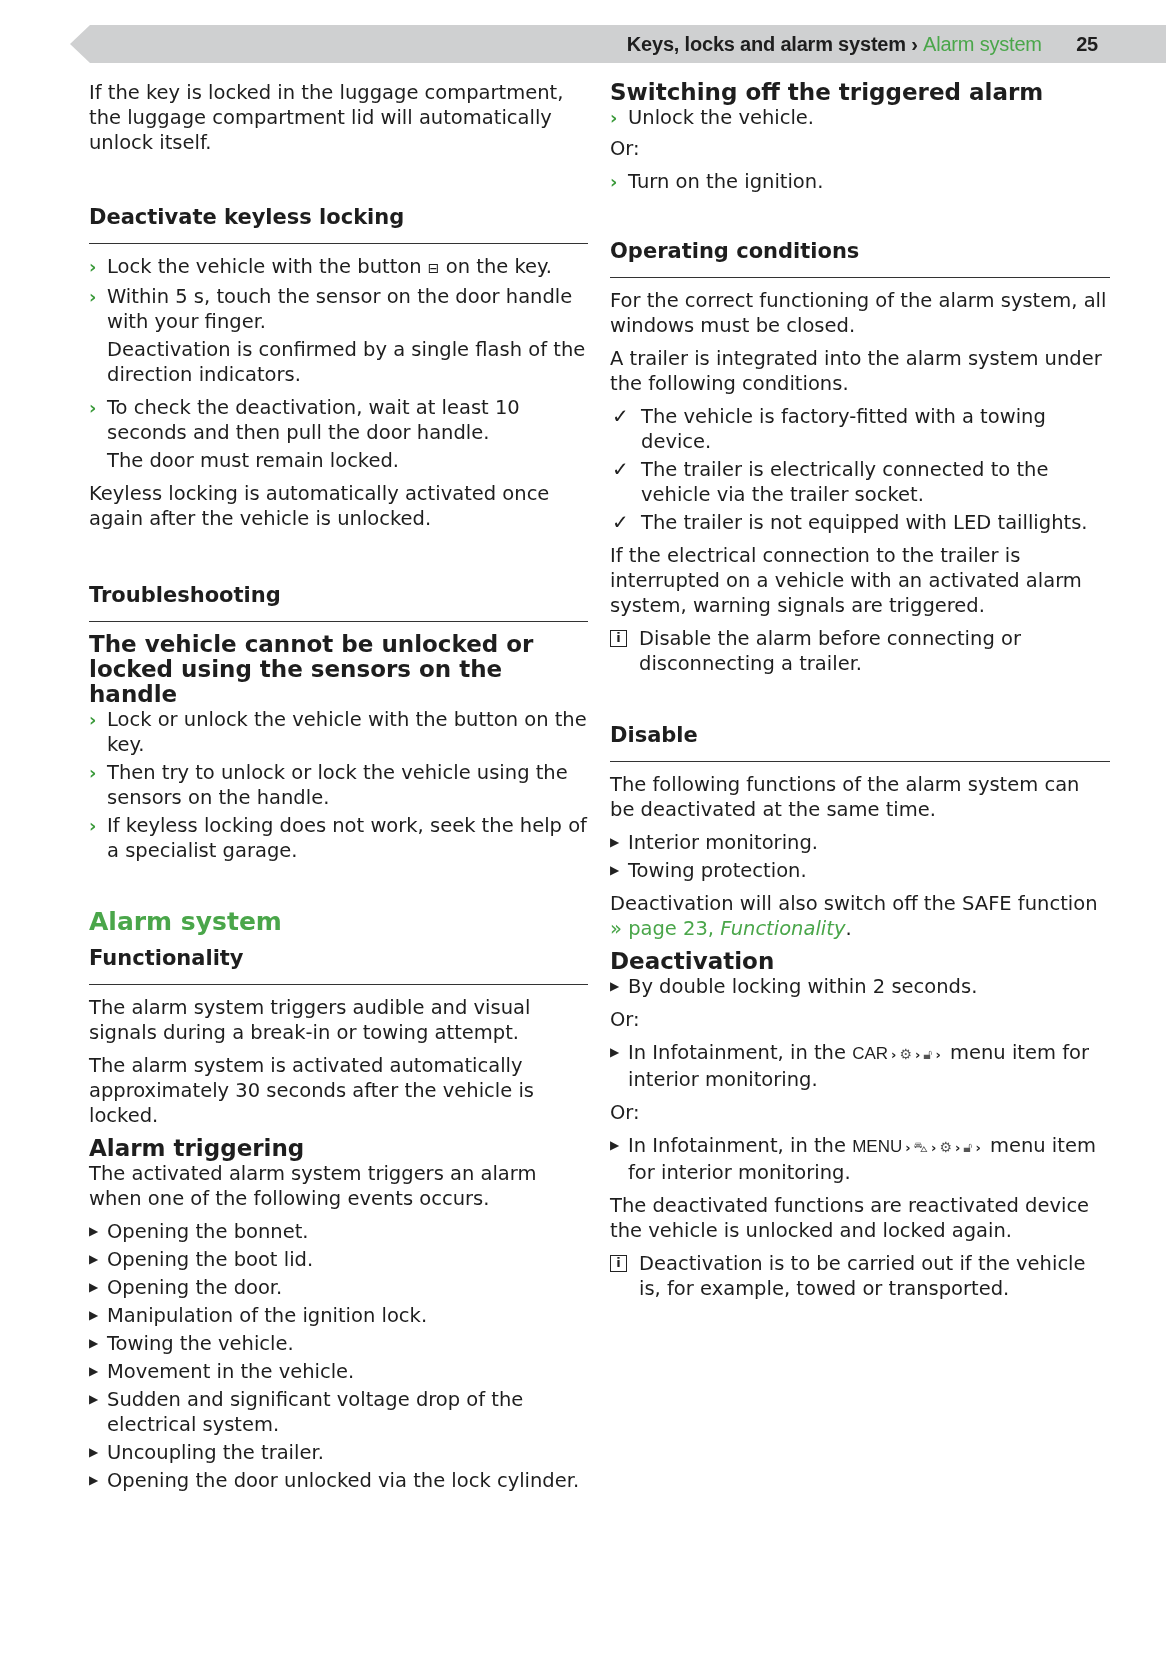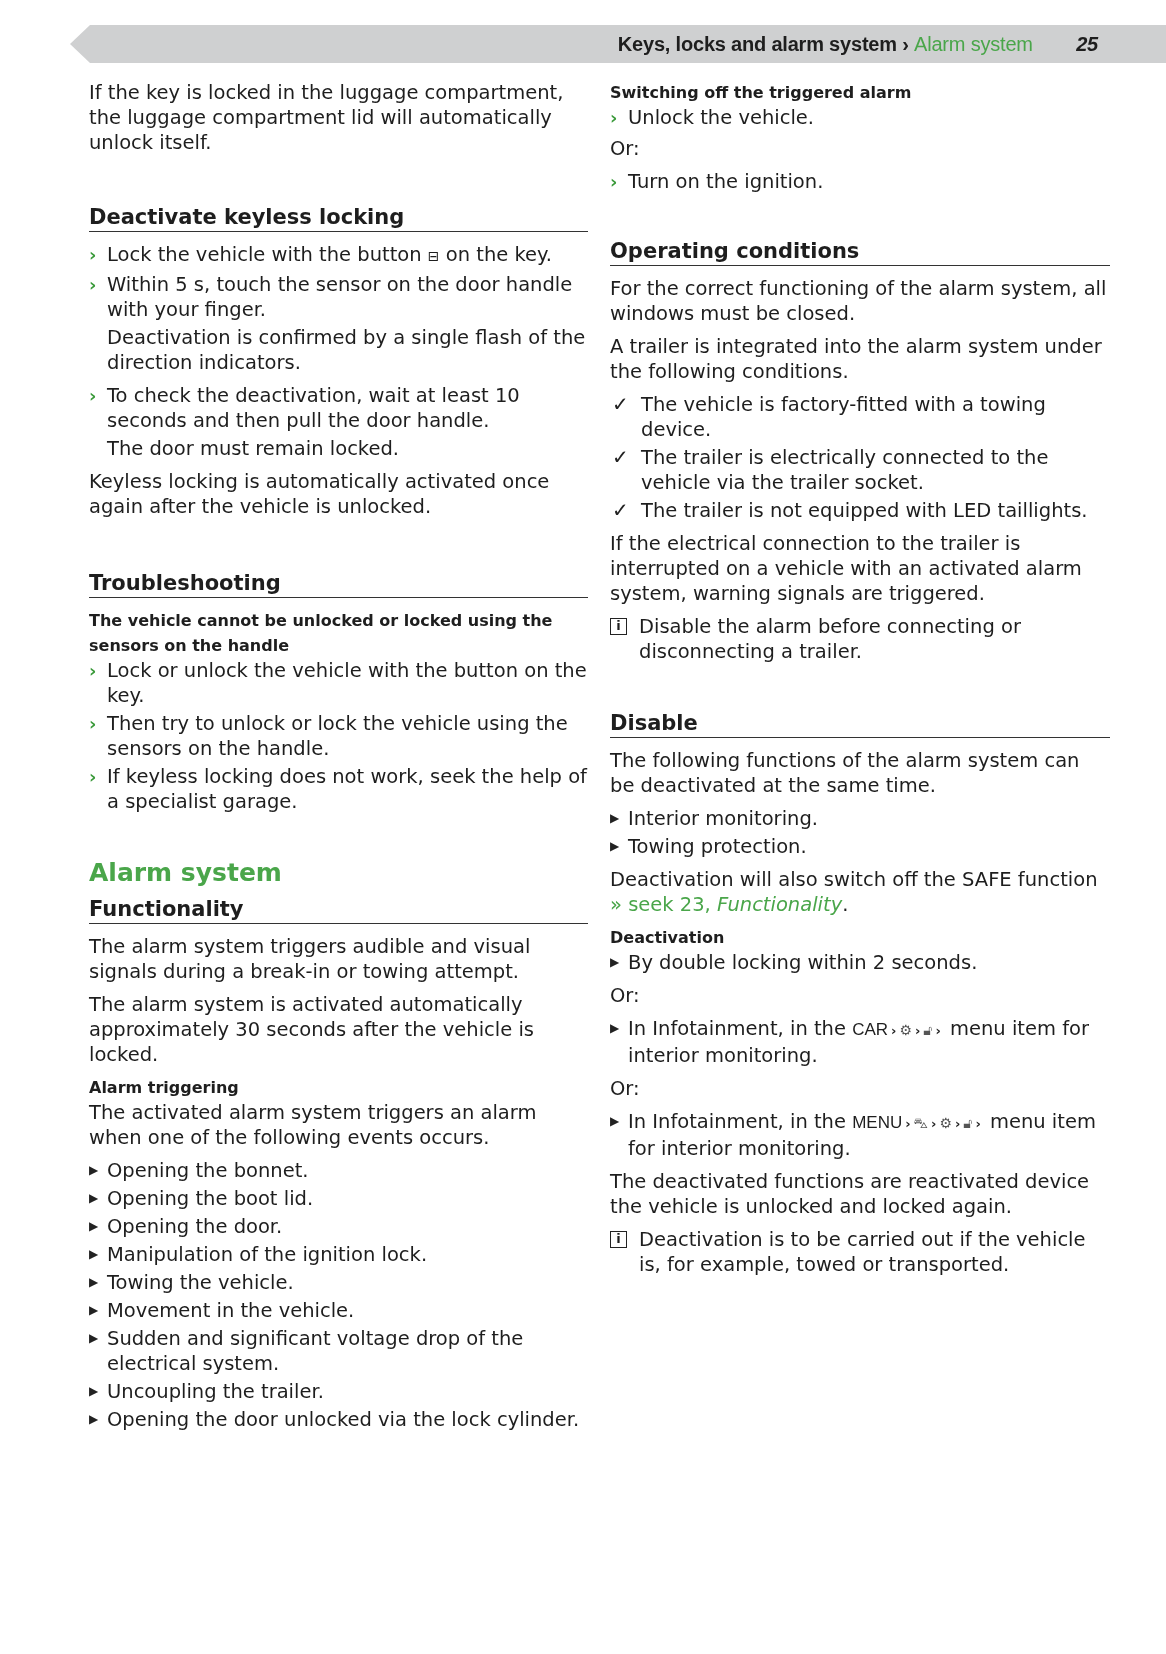--- a/index.html
+++ b/index.html
@@ -23,42 +23,42 @@
     position: absolute;
     right: 68px; top: 30px;
     font-family: "Liberation Sans", sans-serif;
     font-size: 20px;
     font-weight: bold;
     line-height: 28px;
     white-space: nowrap;
     letter-spacing: -0.2px;
   }
   .header-text .crumb-current { color: #4aa64a; font-weight: normal; }
-  .header-text .page-num { margin-left: 38px; font-style: italic; }
+  .header-text .page-num { margin-left: 29px; }
   .col { position: absolute; top: 80px; }
   .col-left { left: 70px; width: 499px; margin-left: 19px; }
   .col-right { left: 610px; width: 500px; }
   p { margin-bottom: 8px; }
   .spacer { height: 48px; }
   h2 {
     font-size: 21px;
     font-weight: bold;
     line-height: 28px;
-    padding-bottom: 0;
+    padding-bottom: 12px;
     border-bottom: 1.5px solid #333;
     margin-bottom: 10px;
   }
   h1 {
     color: #4aa64a;
     font-size: 25px;
     font-weight: bold;
     line-height: 32px;
     margin-bottom: 6px;
   }
-  h3 { font-size: 16px; font-weight: bold; line-height: 25px; }
+  h3 { font-size: 23px; font-weight: bold; line-height: 25px; }
   .step, .bullet, .check, .note {
     display: flex;
     margin-bottom: 3px;
   }
   .step .mark {
     color: #3a9a3a; font-weight: bold; width: 18px; flex: none;
     font-size: 18px;
   }
   .bullet .mark {
     width: 18px; flex: none; font-size: 12px; color: #222;
@@ -219,21 +219,21 @@
       <span class="mark">▶</span>
       <span>Interior monitoring.</span>
     </div>
   <div class="bullet" style="margin-bottom:8px">
       <span class="mark">▶</span>
       <span>Towing protection.</span>
     </div>
   <p>
     <span>Deactivation will also switch off the SAFE function</span>
     <a class="green-link">
-      <span>» seek 23,</span>
+      <span>» page 23,</span>
       <i>Functionality</i></a><span>.</span>
   </p>
   <h3>Deactivation</h3>
   <div class="bullet" style="margin-bottom:8px">
       <span class="mark">▶</span>
       <span>By double locking within 2 seconds.</span>
     </div>
   <p class="or">Or:</p>
   <div class="bullet" style="margin-bottom:8px">
     <span class="mark">▶</span>

